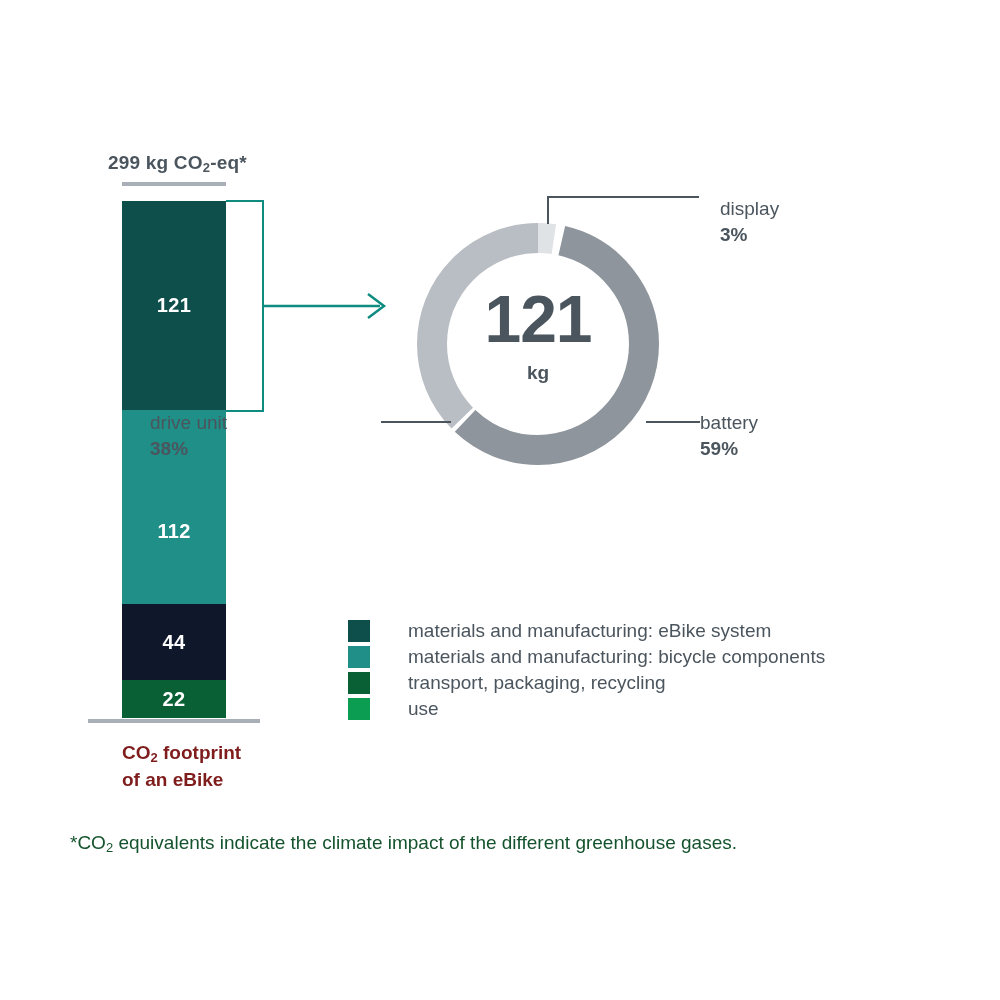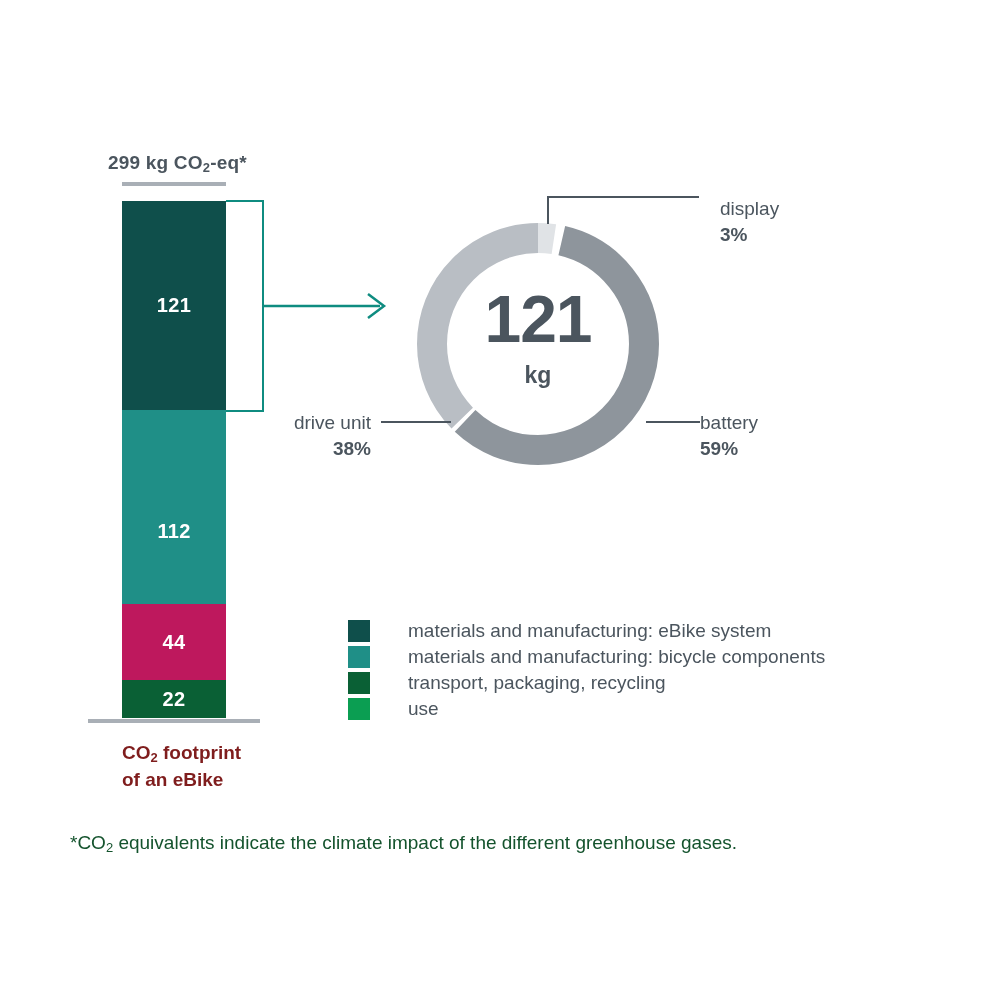--- a/index.html
+++ b/index.html
@@ -63,21 +63,21 @@
     justify-content: center;
   }
   .seg span {
     color: #ffffff;
     font-size: 20px;
     font-weight: bold;
     letter-spacing: .3px;
   }
   .seg.s0 { top: 0px;   height: 209px; background: #0f4f4b; }
   .seg.s1 { top: 209px; height: 242px; background: #1f8f87; }
-  .seg.s2 { top: 403px; height: 76px;  background: #be185d; }
+  .seg.s2 { top: 403px; height: 76px;  background: #0f172a; }
   .seg.s3 { top: 479px; height: 38px;  background: #0a6035; }
 
   .bar-baseline {
     position: absolute;
     left: 88px;
     top: 719px;
     width: 172px;
     height: 4px;
     background: #a9afb6;
   }
@@ -138,21 +138,21 @@
     color: #4b555e;
     letter-spacing: -1px;
     line-height: 72px;
   }
   .donut-center-unit {
     position: absolute;
     left: 412px;
     top: 362px;
     width: 252px;
     text-align: center;
-    font-size: 23px;
+    font-size: 19px;
     font-weight: bold;
     color: #4b555e;
   }
 
   .callout-line {
     position: absolute;
     background: #4b555e;
   }
   .cl-display-v { left: 547px; top: 196px; width: 2px;  height: 28px; }
   .cl-display-h { left: 547px; top: 196px; width: 152px; height: 2px; }
@@ -160,21 +160,21 @@
   .cl-battery   { left: 646px; top: 421px; width: 54px;  height: 2px; }
 
   .callout {
     position: absolute;
     font-size: 19px;
     line-height: 26px;
     color: #4b555e;
   }
   .callout .pct { font-weight: bold; }
   .co-display { left: 720px; top: 196px; text-align: left; }
-  .co-drive   { left: 150px; top: 410px; width: 221px; text-align: right; }
+  .co-drive   { left: 150px; top: 410px; width: 221px; text-align: left; }
   .co-battery { left: 700px; top: 410px; text-align: left; }
 
   
   .legend {
     position: absolute;
     left: 348px;
     top: 618px;
   }
   .legend-row {
     display: flex;

